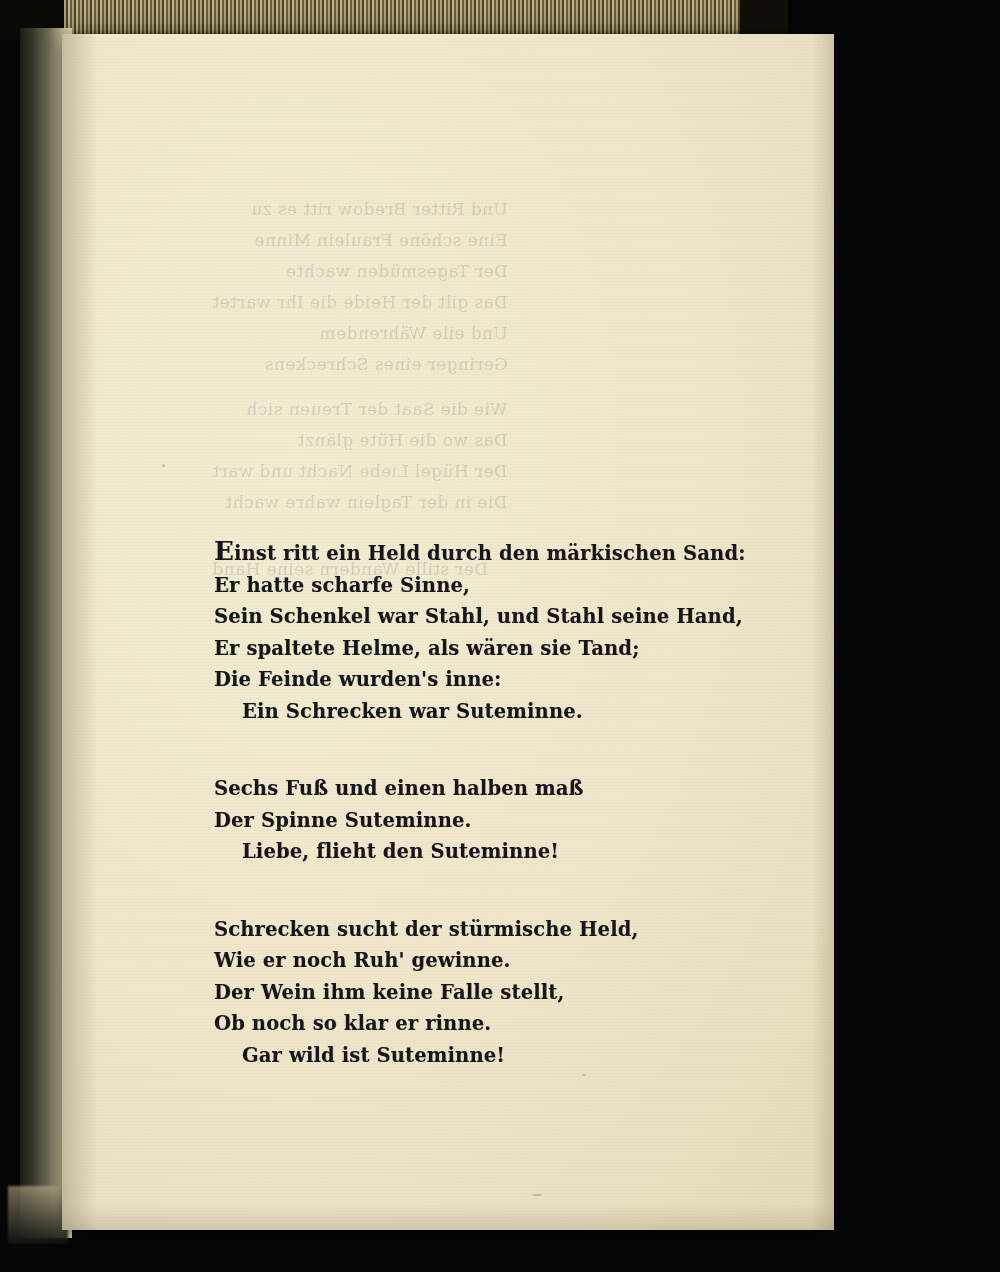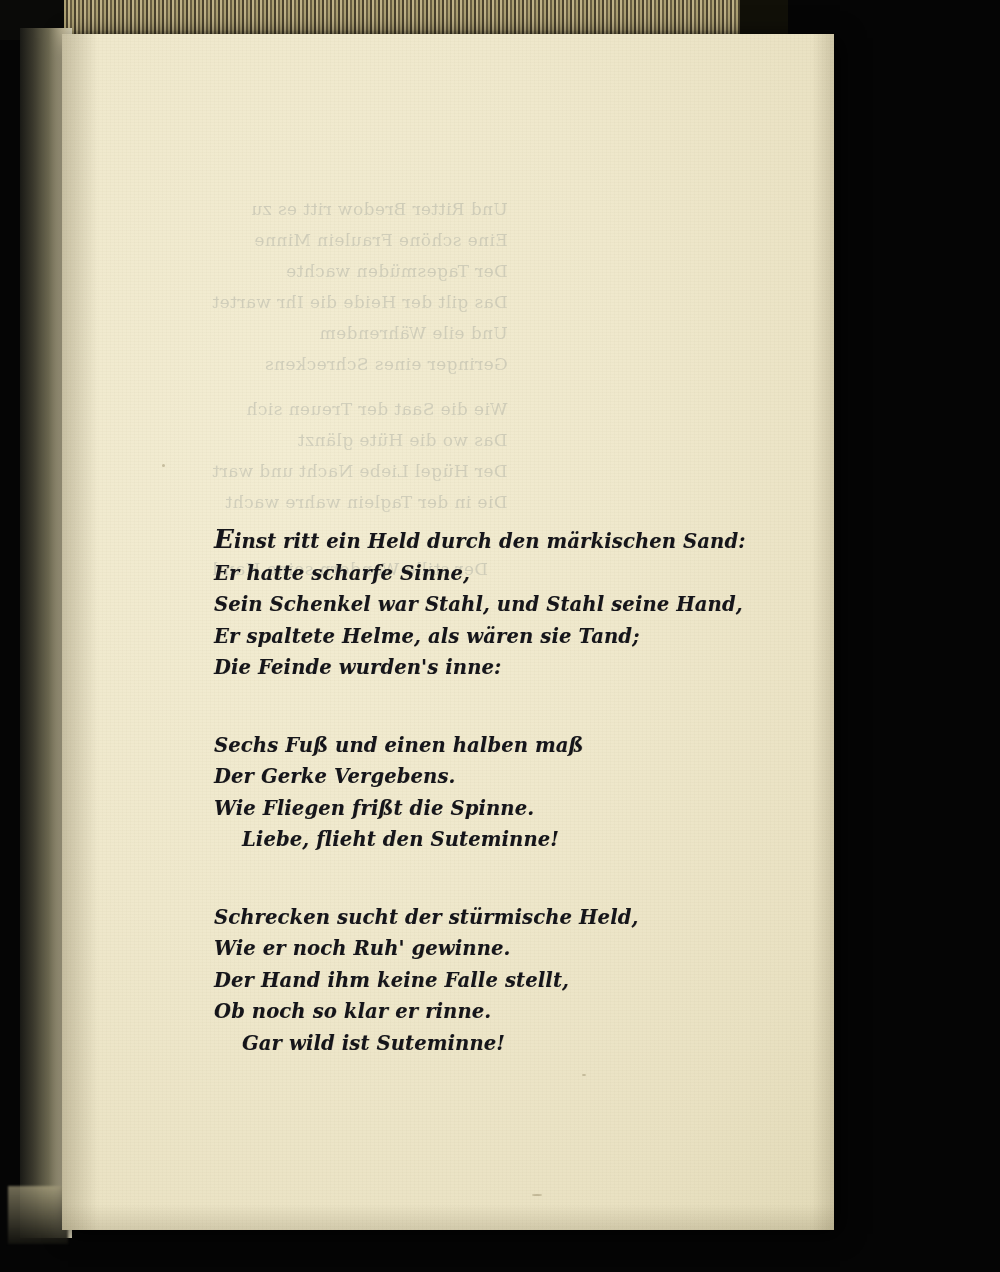--- a/index.html
+++ b/index.html
@@ -157,22 +157,21 @@
   
   #poem-body {
     position: absolute;
     left: 152px;
     top: 490px;
     width: 560px;
     color: #16161a;
     font-family: "DejaVu Serif", serif;
   }
   .stanza {
-    margin: 0 0 46px 0;
-    font-style: italic;
+    margin: 12px 0 46px 0;
   }
   .verse-line {
     font-size: 19.5px;
     line-height: 31.5px;
     letter-spacing: 0.15px;
     font-weight: 700;
     white-space: pre;
     color: #15151a;
     text-shadow: 0.4px 0.3px 0 rgba(40,35,30,0.30);
   }
@@ -223,33 +222,33 @@
     </div>
 
     <div id="poem-body">
 
       <div class="stanza">
         <div class="verse-line drop-first">Einst ritt ein Held durch den märkischen Sand:</div>
         <div class="verse-line">Er hatte scharfe Sinne,</div>
         <div class="verse-line">Sein Schenkel war Stahl, und Stahl seine Hand,</div>
         <div class="verse-line">Er spaltete Helme, als wären sie Tand;</div>
         <div class="verse-line">Die Feinde wurden's inne:</div>
+        <div class="verse-line indented">Ein Schrecken war Suteminne.</div>
       </div>
 
       <div class="stanza">
         <div class="verse-line">Sechs Fuß und einen halben maß</div>
-        <div class="verse-line">Der Gerke Vergebens.</div>
-        <div class="verse-line">Wie Fliegen frißt die Spinne.</div>
+        <div class="verse-line">Der Spinne Suteminne.</div>
         <div class="verse-line indented">Liebe, flieht den Suteminne!</div>
       </div>
 
       <div class="stanza">
         <div class="verse-line">Schrecken sucht der stürmische Held,</div>
         <div class="verse-line">Wie er noch Ruh' gewinne.</div>
-        <div class="verse-line">Der Hand ihm keine Falle stellt,</div>
+        <div class="verse-line">Der Wein ihm keine Falle stellt,</div>
         <div class="verse-line">Ob noch so klar er rinne.</div>
         <div class="verse-line indented">Gar wild ist Suteminne!</div>
       </div>
 
     </div>
 
     <div class="speck" style="left: 100px; top: 430px; width: 3px; height: 3px;"></div>
     <div class="speck" style="left: 520px; top: 1040px; width: 4px; height: 2px;"></div>
     <div class="speck" style="left: 470px; top: 1160px; width: 10px; height: 2px;"></div>
 

